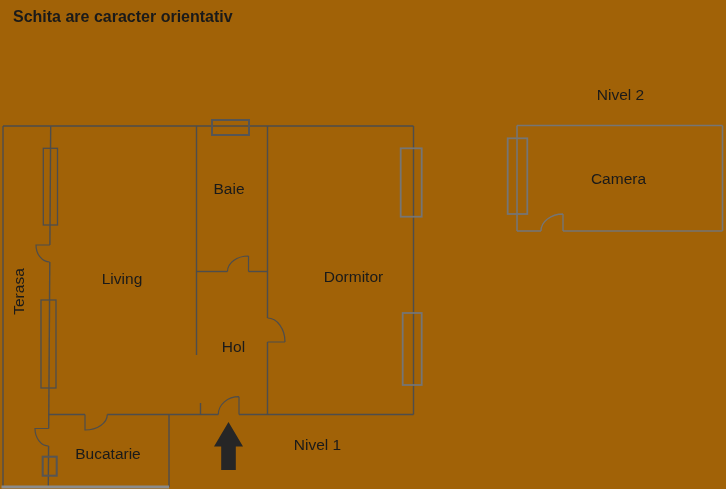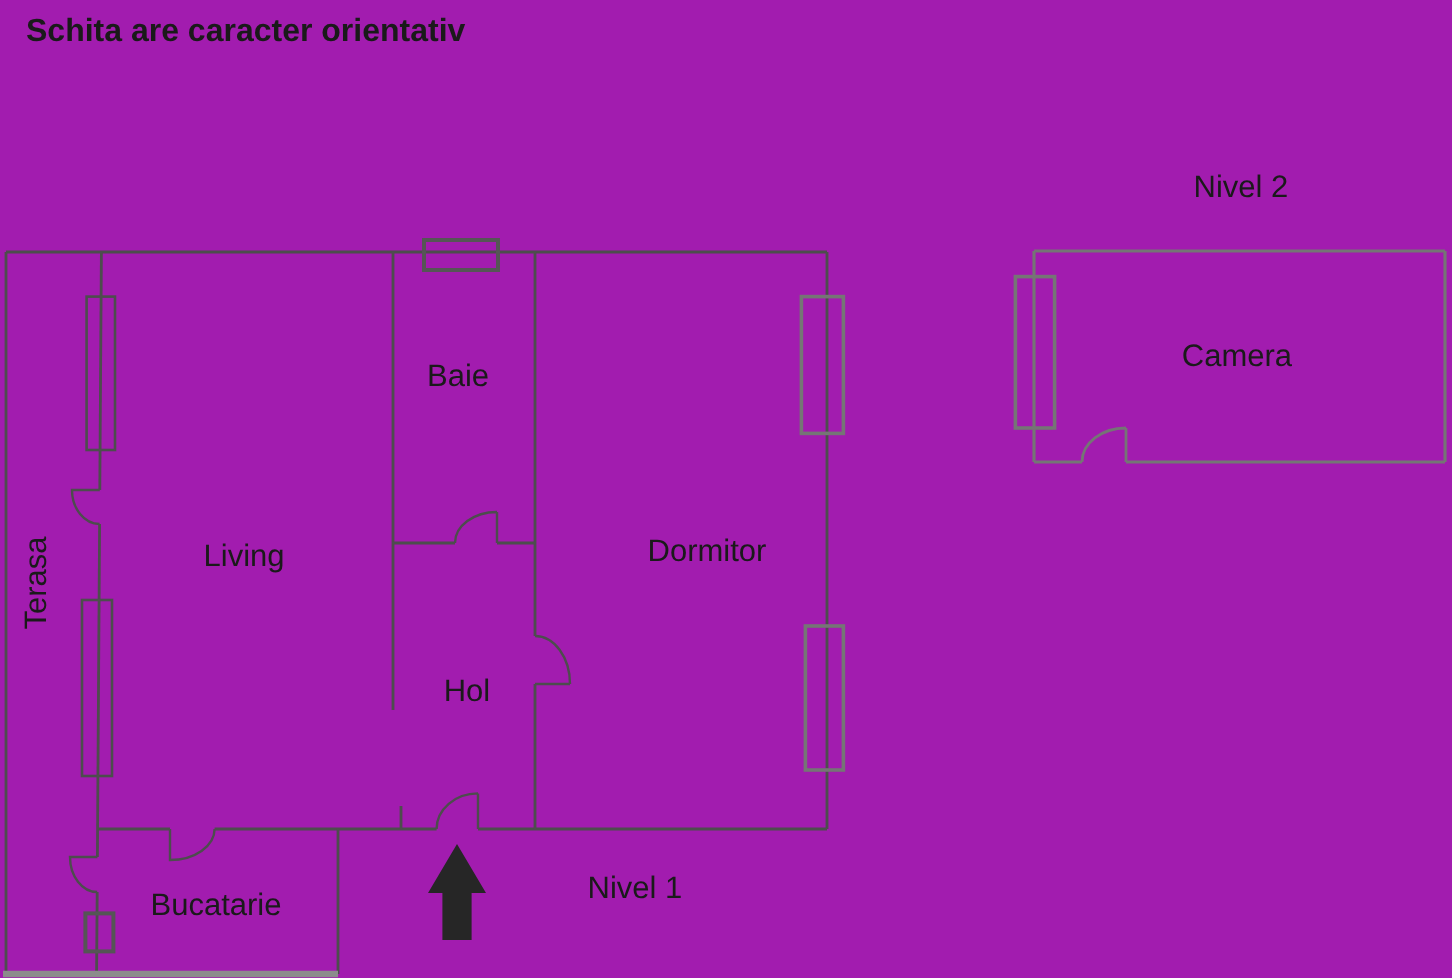--- a/index.html
+++ b/index.html
@@ -4,21 +4,21 @@
 <style>
   html, body {
     margin: 0;
     padding: 0;
     background: #ffffff;
   }
   .canvas {
     position: relative;
     width: 726px;
     height: 489px;
-    background: #a21caf;
+    background: #a16207;
     overflow: hidden;
   }
   svg { display: block; }
   .title-text {
     font: 600 16px "Liberation Sans", sans-serif;
   }
   .room-label {
     font: 15.5px "Liberation Sans", sans-serif;
   }
   .level-label {

